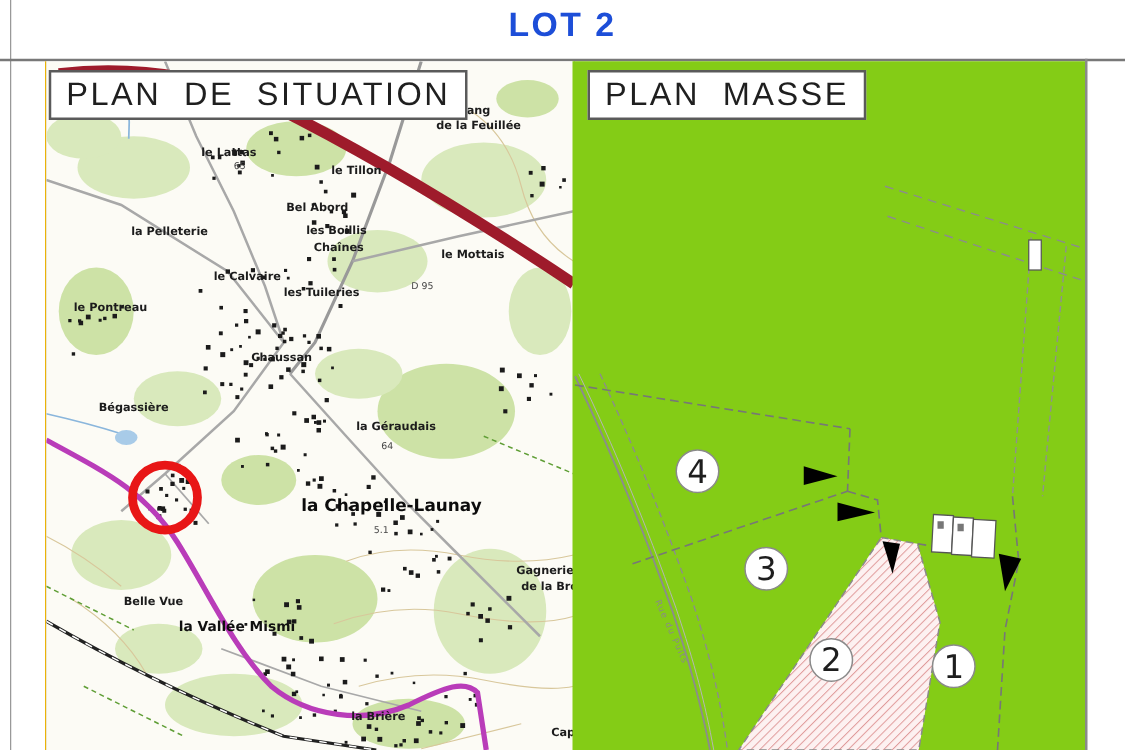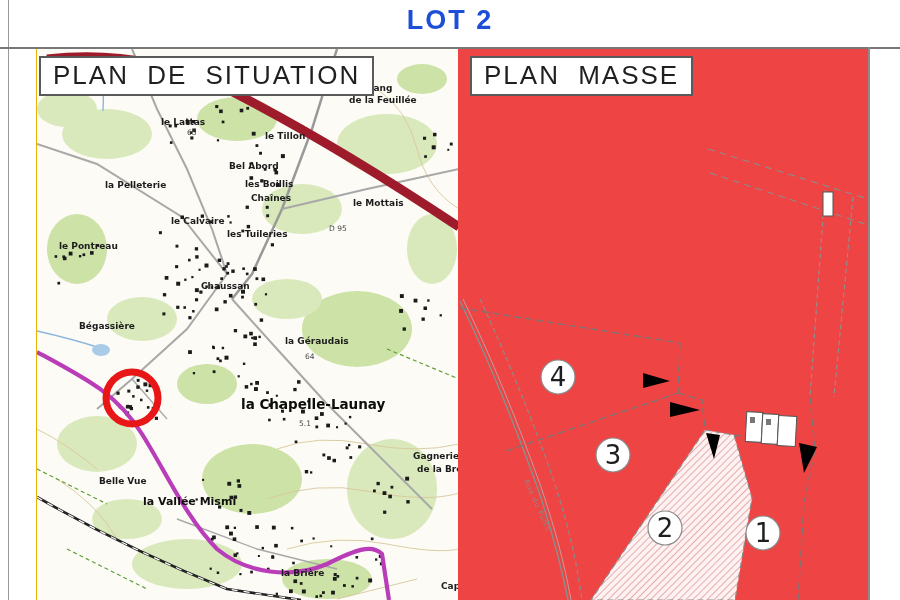--- a/index.html
+++ b/index.html
@@ -5,21 +5,21 @@
   html,body{margin:0;padding:0;background:#fff;}
   .page{position:relative;width:900px;height:600px;background:#ffffff;overflow:hidden;
         font-family:"Liberation Sans",sans-serif;}
   .border-left{position:absolute;left:8px;top:0;width:1px;height:600px;background:#999;}
   .border-top{position:absolute;left:0;top:47px;width:900px;height:2px;background:#787878;}
   .border-right{position:absolute;left:868px;top:47px;width:2px;height:553px;background:#8a8a8a;}
   .title{position:absolute;top:5px;left:0;width:900px;text-align:center;
          font-weight:700;font-size:27px;letter-spacing:2px;color:#1d4ed8;}
   .map-panel{position:absolute;left:36px;top:49px;width:422px;height:551px;overflow:hidden;
              border-left:1px solid #eab308;border-right:1px solid #999;background:#e5e5e5;}
-  .masse-panel{position:absolute;left:458px;top:49px;width:410px;height:551px;overflow:hidden;background:#ef4444;}
+  .masse-panel{position:absolute;left:458px;top:49px;width:410px;height:551px;overflow:hidden;background:#84cc16;}
   .panel-label{position:absolute;background:#fff;border:2px solid #5a5a5a;color:#1f1f1f;
                font-size:26px;line-height:1.15;padding:3px 12px;letter-spacing:2px;word-spacing:9px;
                white-space:nowrap;z-index:5;}
   .situation-label{left:2px;top:7px;}
   .masse-label{left:12px;top:7px;}
   svg{display:block;}
   .ml{font:600 9px "DejaVu Sans",sans-serif;fill:#1c1c1c;}
   .ml-sm{font:400 7.5px "DejaVu Sans",sans-serif;fill:#454545;}
   .ml-b{font:700 11px "DejaVu Sans",sans-serif;fill:#101010;}
   .ml-big{font:700 13.5px "DejaVu Sans",sans-serif;fill:#0c0c0c;}

